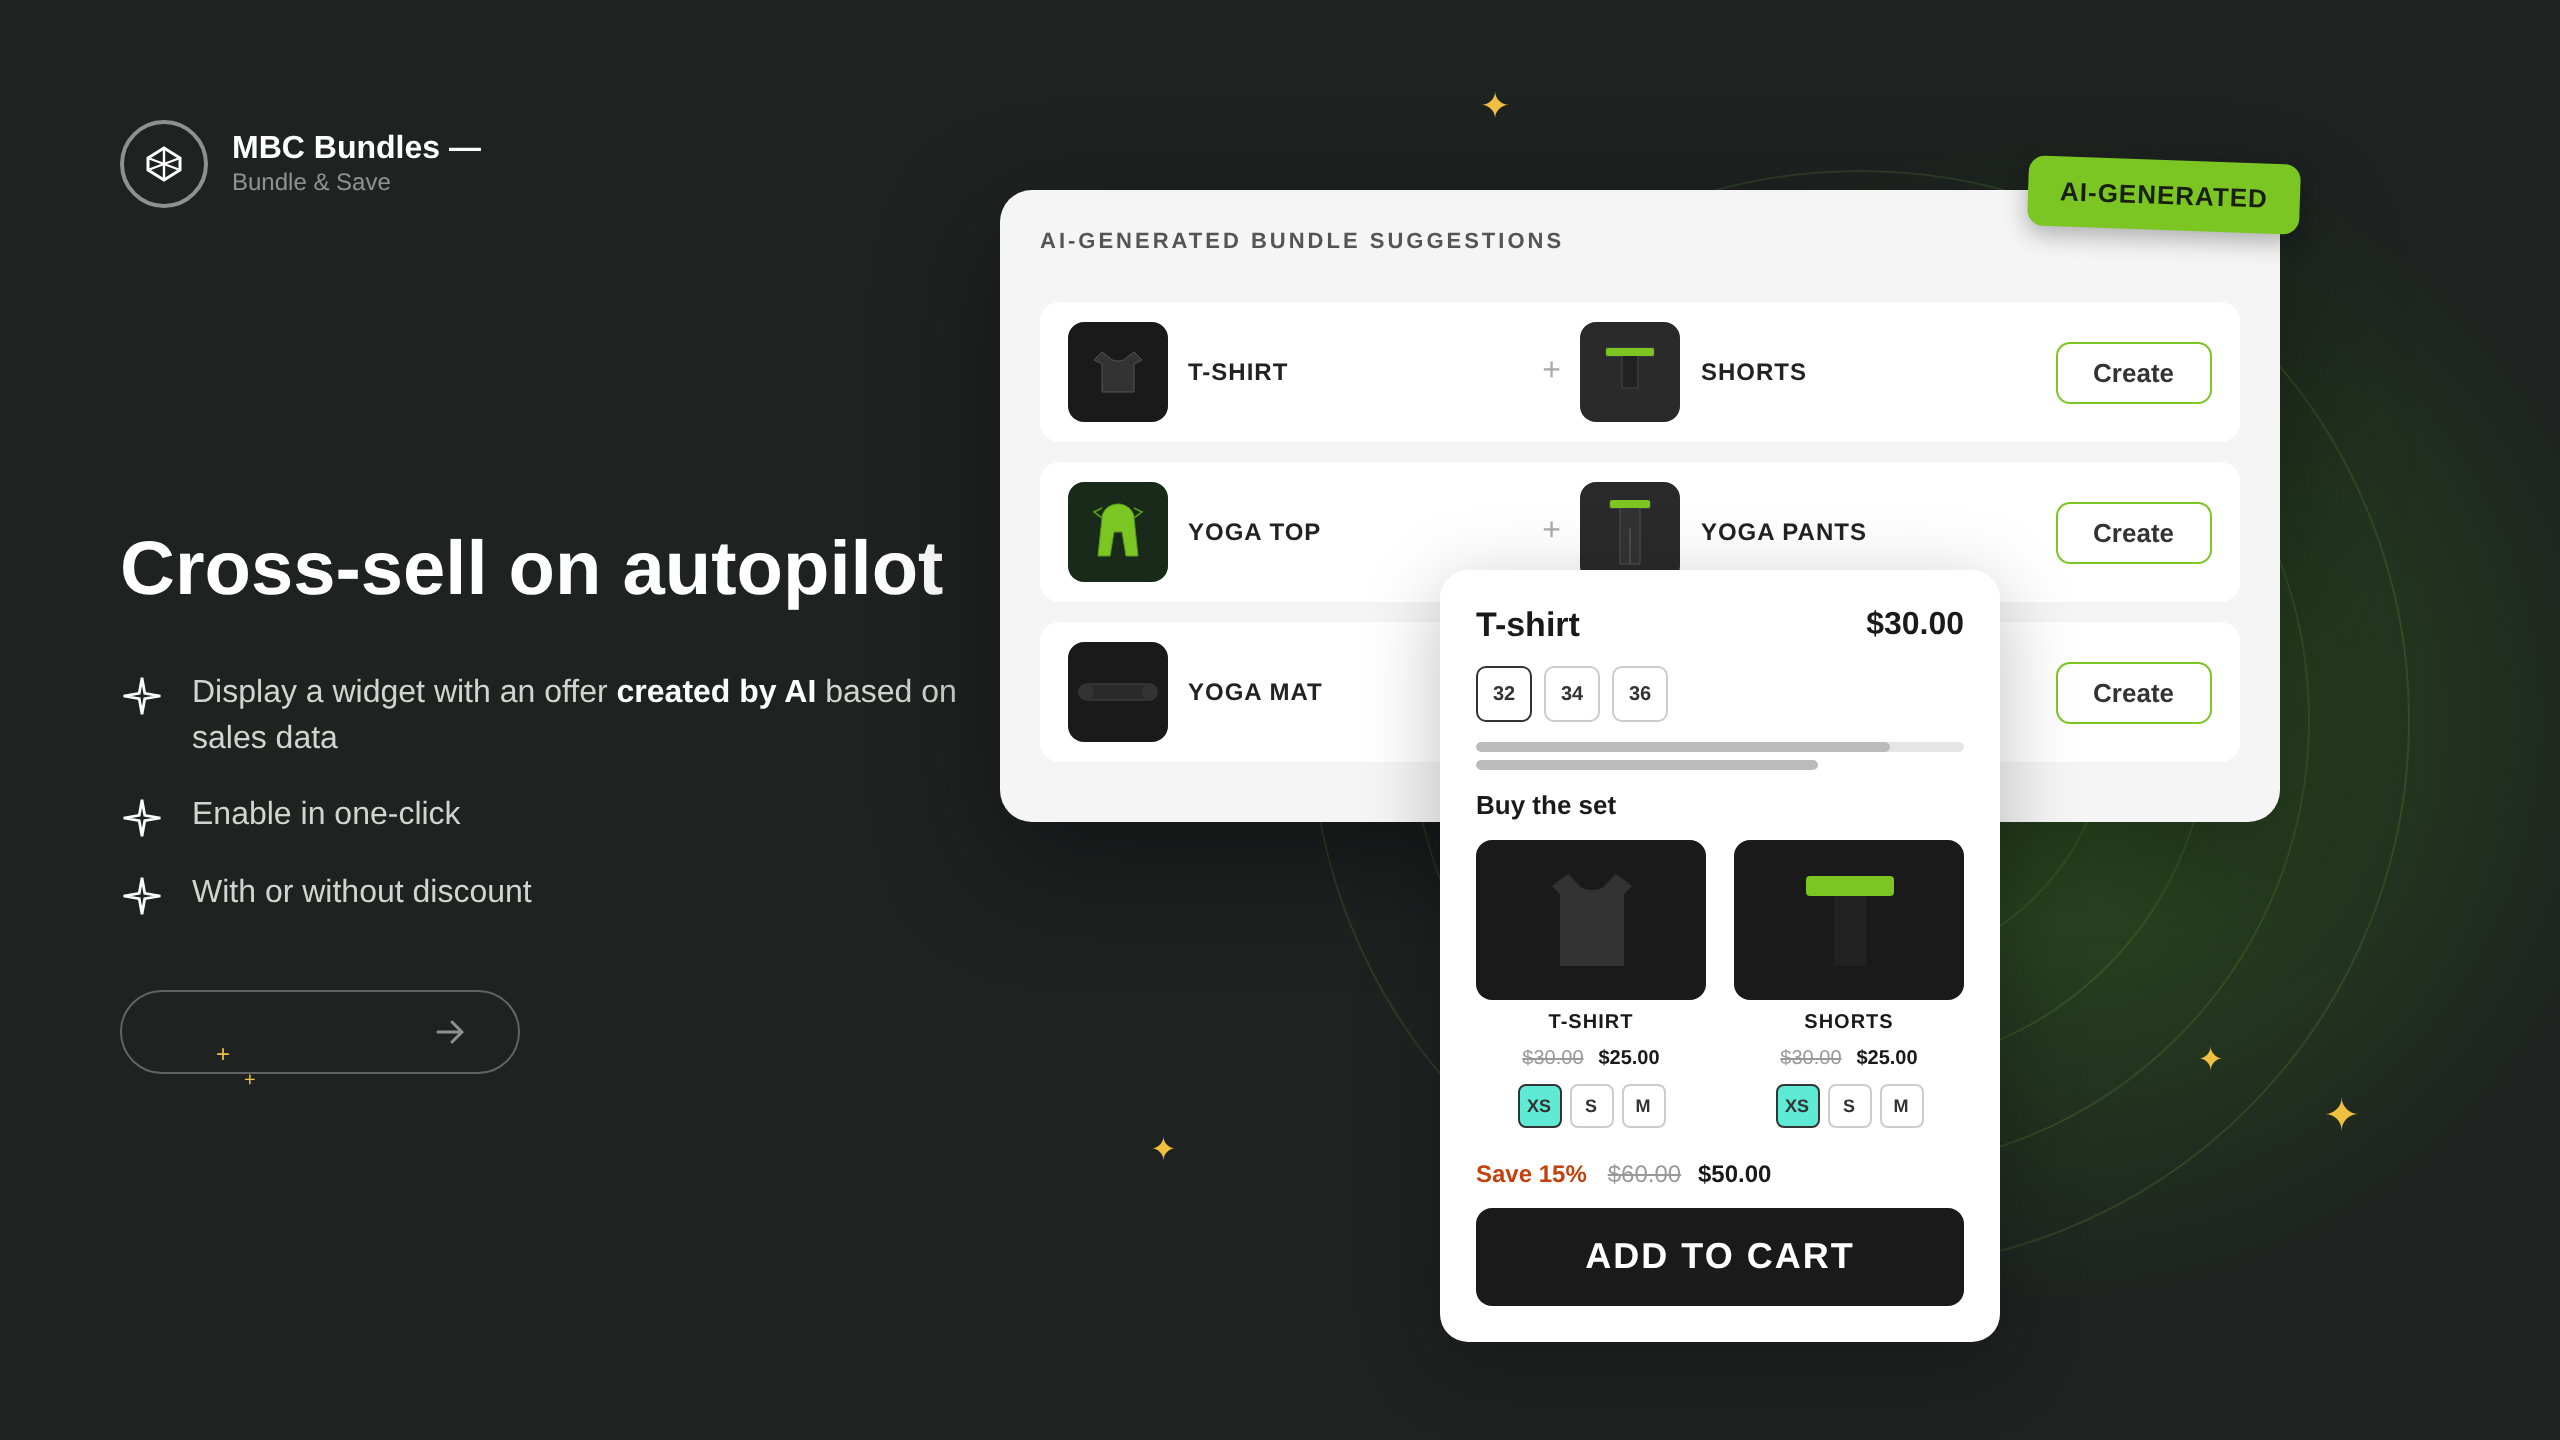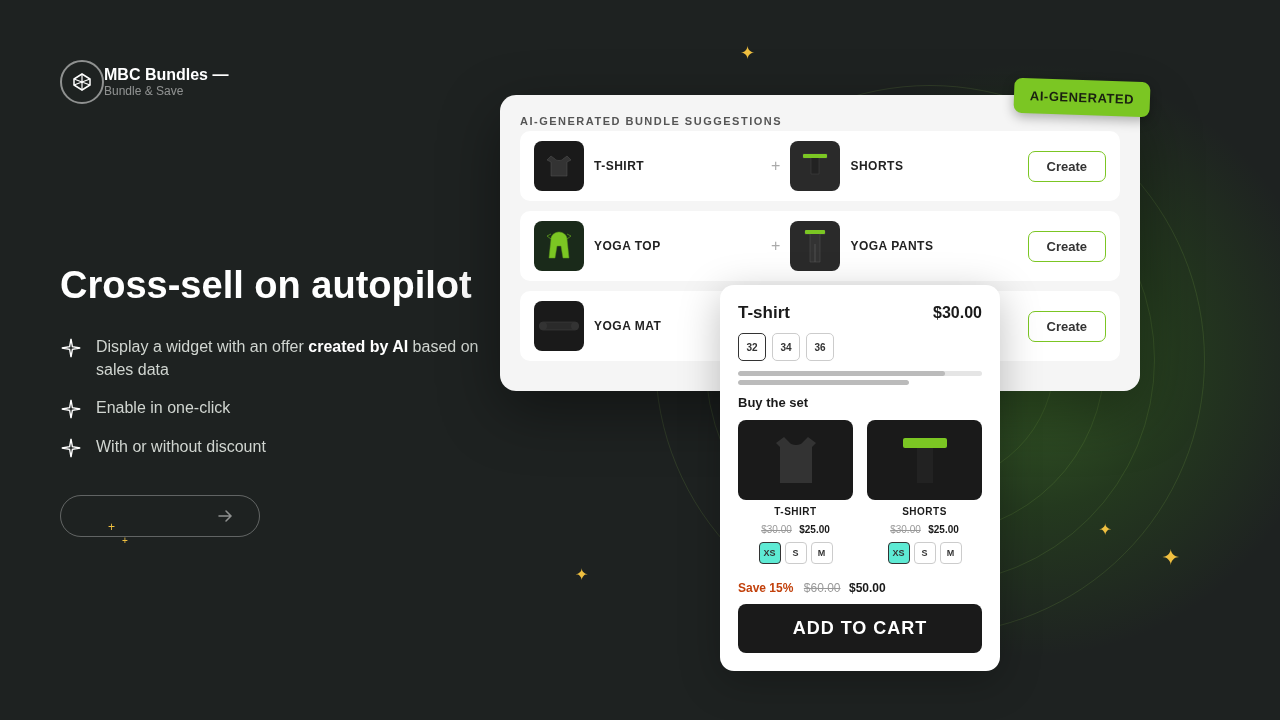--- a/index.html
+++ b/index.html
@@ -52,20 +52,21 @@
       height: 720px;
       display: flex;
       flex-direction: column;
       justify-content: center;
       gap: 0;
     }
 
     .logo-row {
       display: flex;
       align-items: center;
+      gap: 12px;
       position: absolute;
       top: 60px;
       left: 0;
     }
 
     .logo-circle {
       width: 44px;
       height: 44px;
       border-radius: 50%;
       border: 2px solid rgba(255,255,255,0.5);
@@ -157,21 +158,21 @@
       border-radius: 16px;
       padding: 20px;
       box-shadow: 0 20px 60px rgba(0,0,0,0.4);
     }
 
     .bundle-card-title {
       font-size: 11px;
       font-weight: 700;
       letter-spacing: 1.5px;
       color: #555;
-      margin-bottom: 4px;
+      margin-bottom: 24px;
       text-transform: uppercase;
     }
 
     .bundle-row {
       display: flex;
       align-items: center;
       background: #fff;
       border-radius: 10px;
       padding: 10px 14px;
       margin-bottom: 10px;

